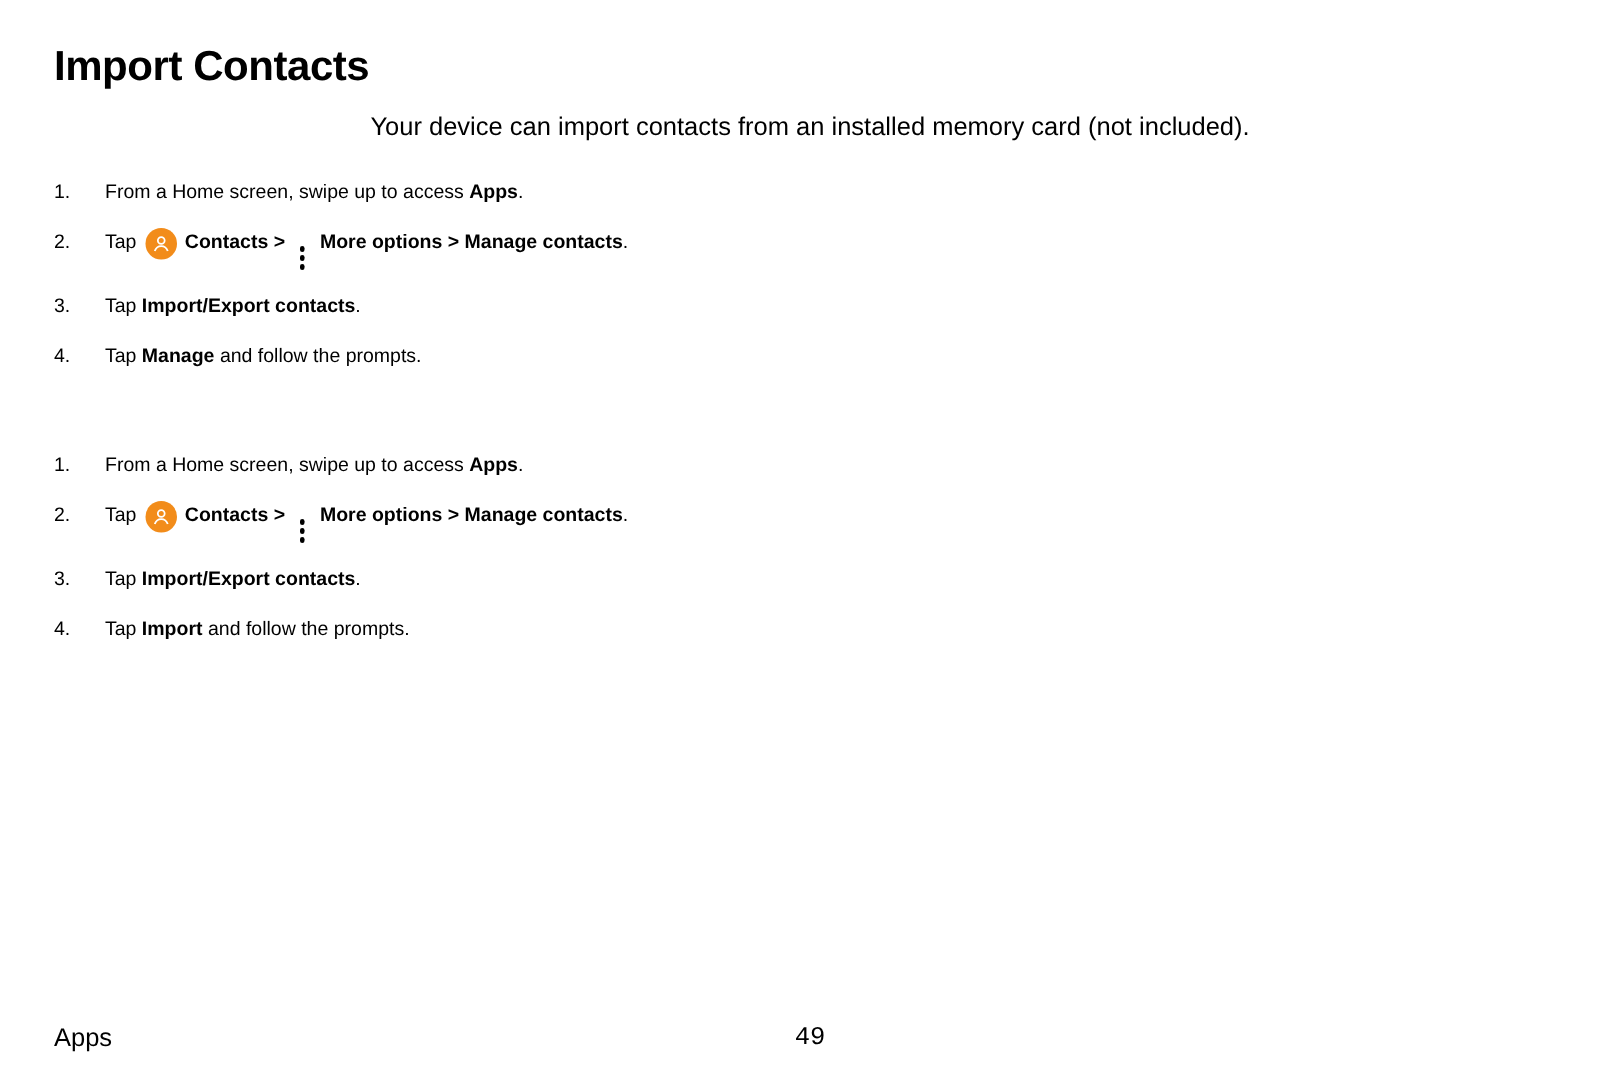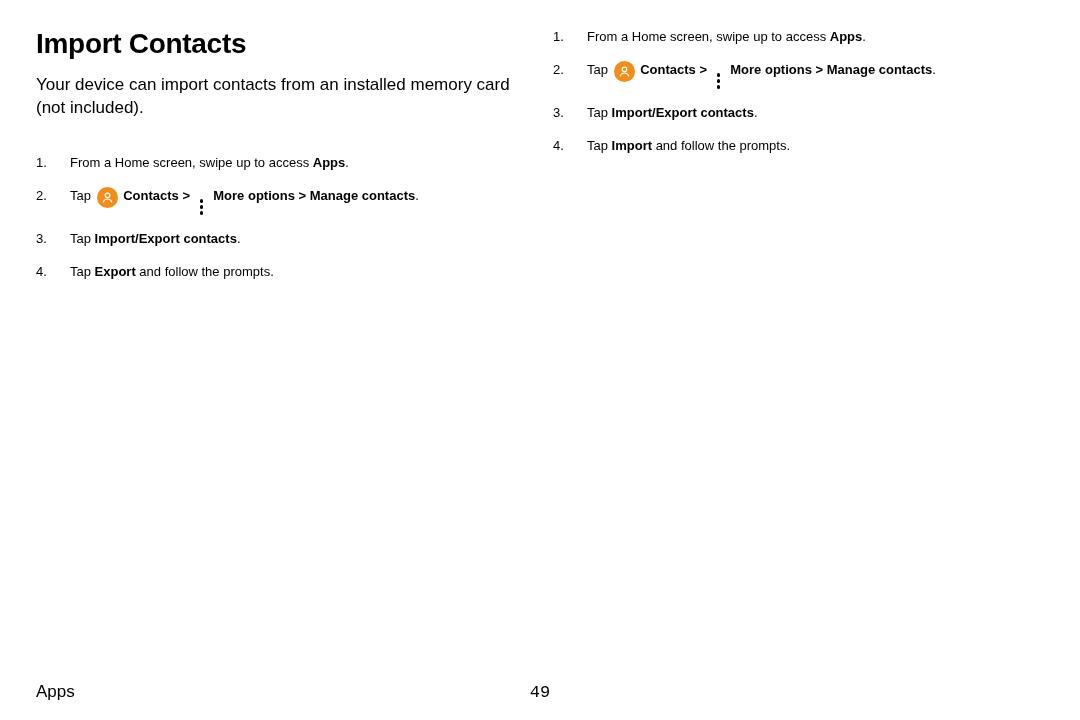--- a/index.html
+++ b/index.html
@@ -7,36 +7,38 @@
     width: 1080px;
     height: 720px;
     background: #ffffff;
     font-family: Arial, Helvetica, sans-serif;
     color: #000000;
     position: relative;
     padding: 28px 36px 0 36px;
   }
   .columns {
     display: flex;
-    gap: 26px;
+    gap: 40px;
+    flex-direction: column;
   }
   .col {
     flex: 1;
     min-width: 0;
   }
   .heading {
     font-size: 28px;
     font-weight: 700;
     letter-spacing: -0.3px;
     margin-bottom: 14px;
   }
   .intro {
     font-size: 17px;
     line-height: 1.35;
-    margin-bottom: 34px;
+    margin-bottom: 22px;
+    text-align: center;
   }
   ol.steps {
     list-style: none;
     counter-reset: step;
     padding-left: 0;
   }
   ol.steps > li {
     counter-increment: step;
     font-size: 13px;
     line-height: 1.45;
@@ -116,21 +118,21 @@
           </span> <span class="b">Contacts</span><span class="b"> &gt; </span><span class="more-icon">
             <span></span>
             <span></span>
             <span></span>
           </span> <span class="b">More options</span><span class="b"> &gt; </span><span class="b">Manage contacts</span><span>.</span>
       </li>
       <li>
         <span>Tap </span><span class="b">Import/Export contacts</span><span>.</span>
       </li>
       <li>
-        <span>Tap </span><span class="b">Export</span><span> and follow the prompts.</span>
+        <span>Tap </span><span class="b">Manage</span><span> and follow the prompts.</span>
       </li>
     </ol>
   </div>
 
   <div class="col">
     <ol class="steps">
       <li>
         <span>From a Home screen, swipe up to access </span><span class="b">Apps</span><span>.</span>
       </li>
       <li>

